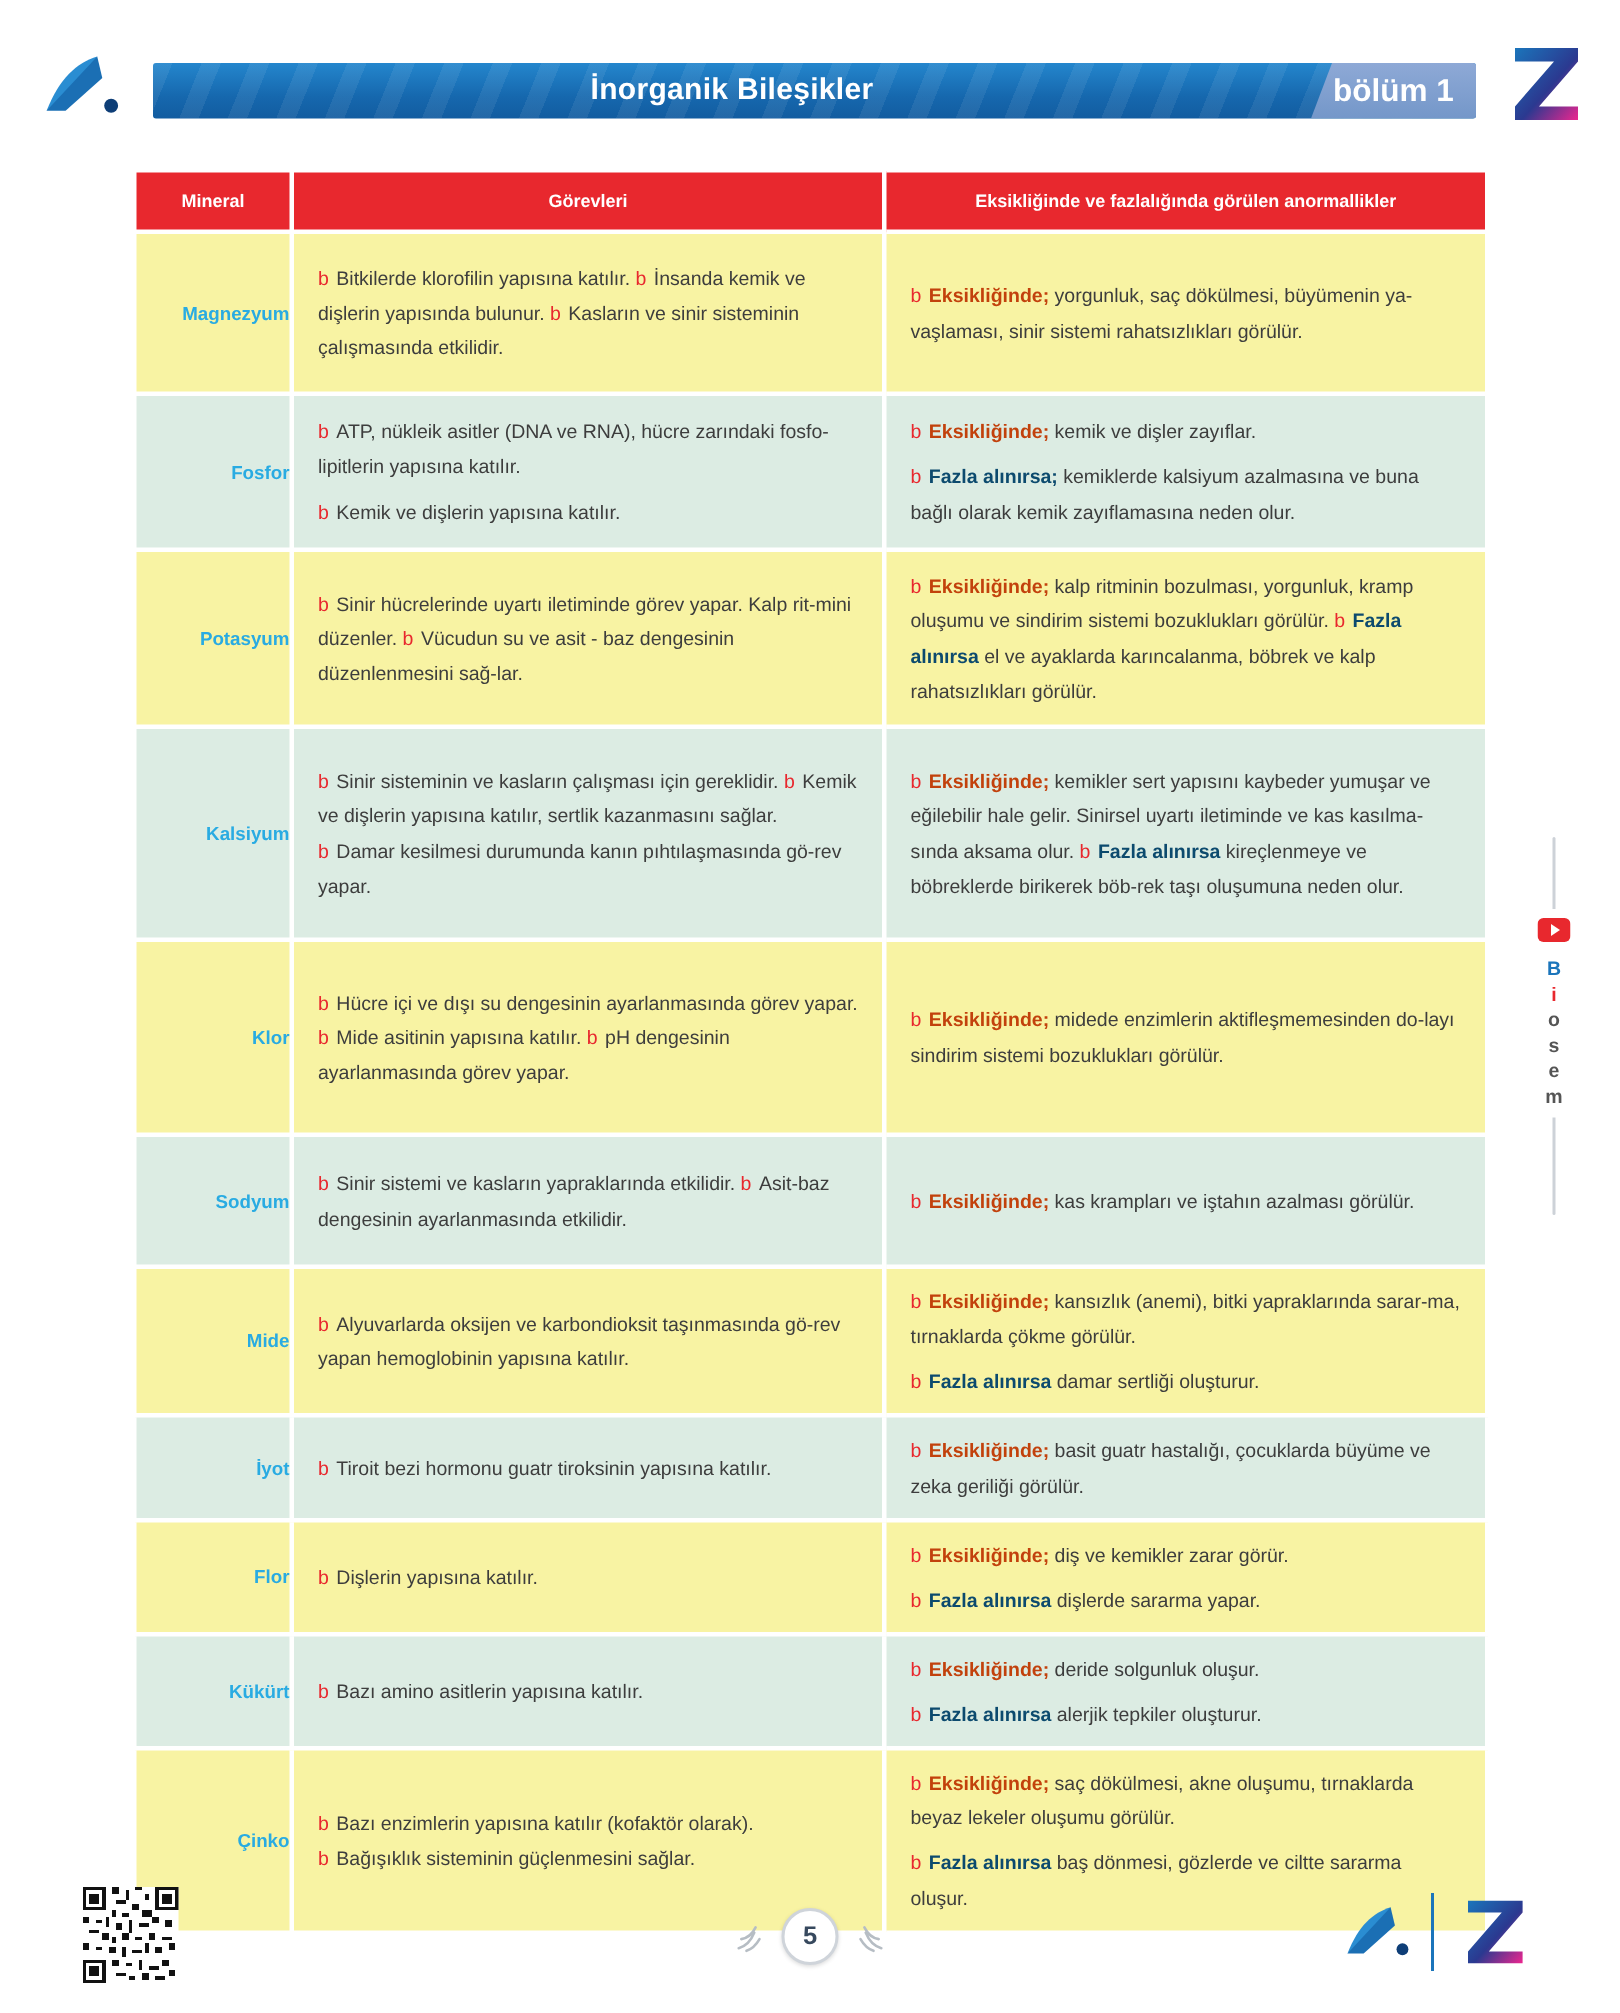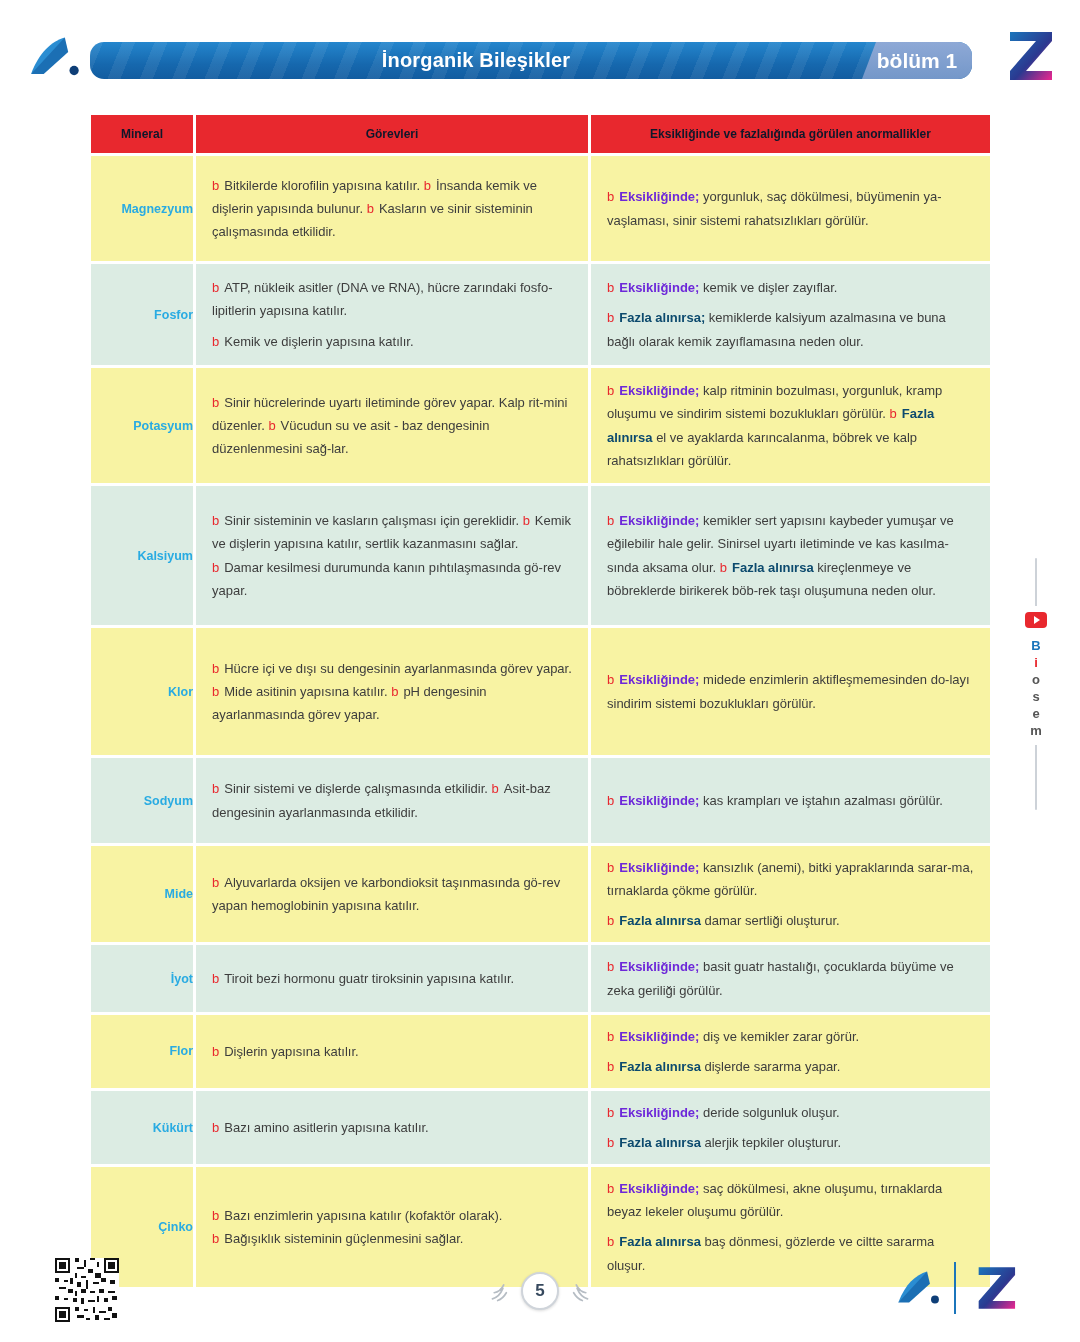--- a/index.html
+++ b/index.html
@@ -6,23 +6,23 @@
   html,body { background:#ffffff; }
   .page {
     position:relative; width:1080px; height:1342px; margin:0 auto;
     background:#ffffff; font-family:"Liberation Sans", sans-serif; overflow:hidden;
   }
 
   
   .logo-a-top { position:absolute; left:26px; top:32px; width:54px; height:50px; }
   .logo-z-top { position:absolute; right:20px; top:26px; width:60px; height:60px; }
   .title-bar {
-    position:absolute; left:90px; top:42px; width:882px; height:37px;
+    position:absolute; left:102px; top:42px; width:882px; height:37px;
     background:linear-gradient(180deg,#2486cd 0%, #1668ae 60%, #125ca0 100%);
-    display:flex; align-items:stretch; border-radius:14px; overflow:hidden;
+    display:flex; align-items:stretch; border-radius:2px; overflow:hidden;
   }
   .title-bar::before {
     content:""; position:absolute; inset:0; pointer-events:none;
     background:repeating-linear-gradient(112deg, rgba(255,255,255,.07) 0 12px, transparent 12px 30px);
   }
   .doc-title {
     flex:1; display:flex; align-items:center; justify-content:center;
     color:#ffffff; font-size:20px; font-weight:bold; letter-spacing:.2px;
   }
   .chapter-box {
@@ -31,37 +31,37 @@
     clip-path:polygon(14px 0, 100% 0, 100% 100%, 0 100%);
     color:#ffffff; font-size:21px; font-weight:bold;
   }
 
   
   .mineral-table {
     position:absolute; left:88px; top:112px; width:905px; border-collapse:collapse;
     table-layout:fixed;
   }
   .mineral-table th {
-    background:#e8282e; color:#0f172a; font-size:12px; font-weight:bold;
+    background:#e8282e; color:#ffffff; font-size:12px; font-weight:bold;
     padding:12px 6px; border:3px solid #ffffff; text-align:center;
   }
   th.col-mineral { width:105px; }
   th.col-duties  { width:395px; }
   .mineral-table td { border:3px solid #ffffff; vertical-align:middle; }
   .mineral-cell {
     text-align:right; color:#29abe2; font-weight:bold; font-size:12.5px;
   }
   .content-cell {
     padding:10px 16px; font-size:13px; color:#3d3d3d; line-height:1.78;
   }
   .row-yellow td { background:#f8f3a3; }
   .row-green  td { background:#dcece3;margin-left:32px; }
   .content-cell p + p { margin-top:7px; }
   .bullet   { color:#e8282e; margin-right:5px; }
-  .lbl-red  { color:#6d28d9; font-weight:bold; }
+  .lbl-red  { color:#c2410c; font-weight:bold; }
   .lbl-blue { color:#0c4a6e; font-weight:bold; }
 
   #table-body tr:nth-child(1)  td { height:108px; }
   #table-body tr:nth-child(2)  td { height:104px; }
   #table-body tr:nth-child(3)  td { height:118px; }
   #table-body tr:nth-child(4)  td { height:142px; }
   #table-body tr:nth-child(5)  td { height:130px; }
   #table-body tr:nth-child(6)  td { height:88px; }
   #table-body tr:nth-child(7)  td { height:94px; }
   #table-body tr:nth-child(8)  td { height:64px; }
@@ -180,21 +180,21 @@
           <td class="content-cell">
             <p><span class="bullet">b</span><span>Hücre içi ve dışı su dengesinin ayarlanmasında görev yapar. </span><span class="bullet">b</span><span>Mide asitinin yapısına katılır. </span><span class="bullet">b</span><span>pH dengesinin ayarlanmasında görev yapar.</span></p>
           </td>
           <td class="content-cell">
             <p><span class="bullet">b</span><span class="lbl-red">Eksikliğinde;</span><span> midede enzimlerin aktifleşmemesinden do-layı sindirim sistemi bozuklukları görülür.</span></p>
           </td>
         </tr>
         <tr class="row-green">
           <td class="mineral-cell">Sodyum</td>
           <td class="content-cell">
-            <p><span class="bullet">b</span><span>Sinir sistemi ve dişlerde çalışmasında etkilidir. </span><span class="bullet">b</span><span>Asit-baz dengesinin ayarlanmasında etkilidir.</span></p>
+            <p><span class="bullet">b</span><span>Sinir sistemi ve kasların yapraklarında etkilidir. </span><span class="bullet">b</span><span>Asit-baz dengesinin ayarlanmasında etkilidir.</span></p>
           </td>
           <td class="content-cell">
             <p><span class="bullet">b</span><span class="lbl-red">Eksikliğinde;</span><span> kas krampları ve iştahın azalması görülür.</span></p>
           </td>
         </tr>
         <tr class="row-yellow">
           <td class="mineral-cell">Mide</td>
           <td class="content-cell">
             <p><span class="bullet">b</span><span>Alyuvarlarda oksijen ve karbondioksit taşınmasında gö-rev yapan hemoglobinin yapısına katılır.</span></p>
           </td>

